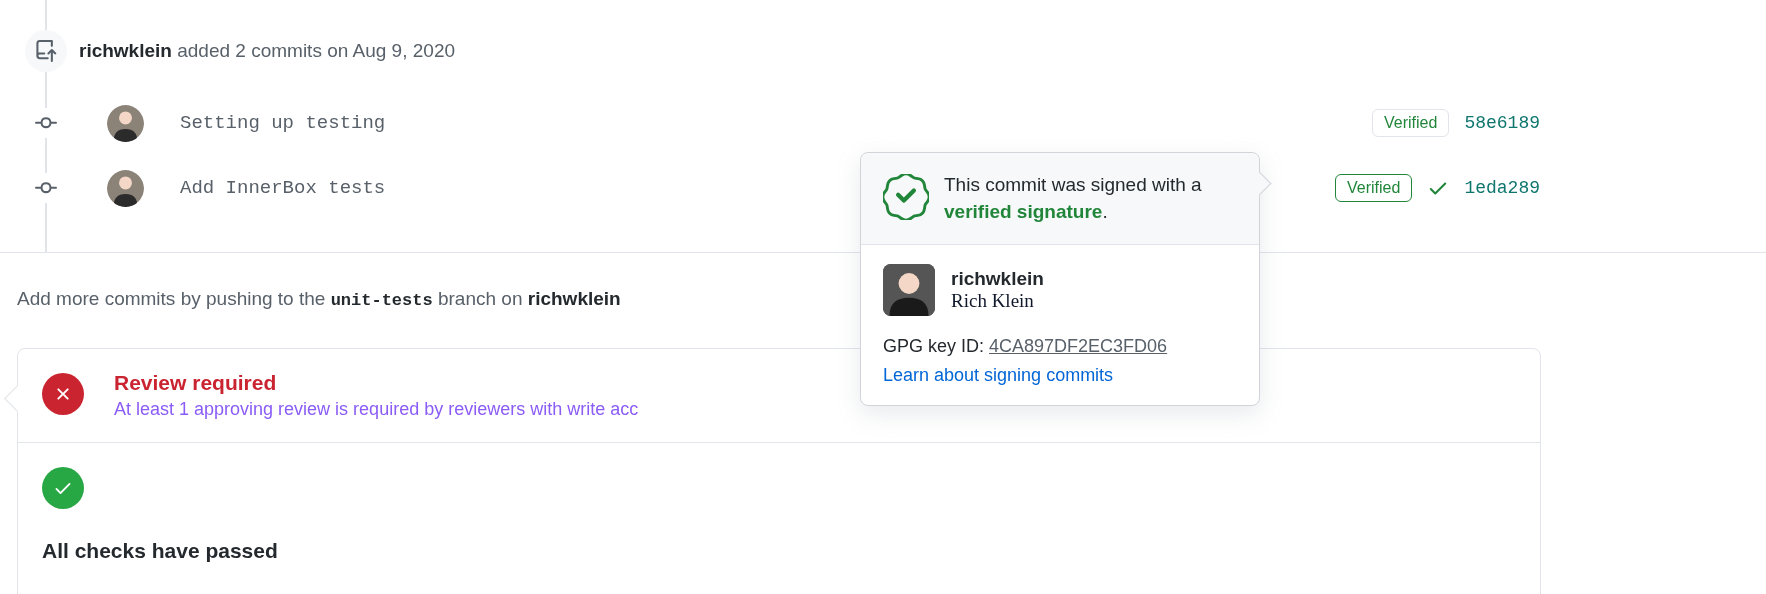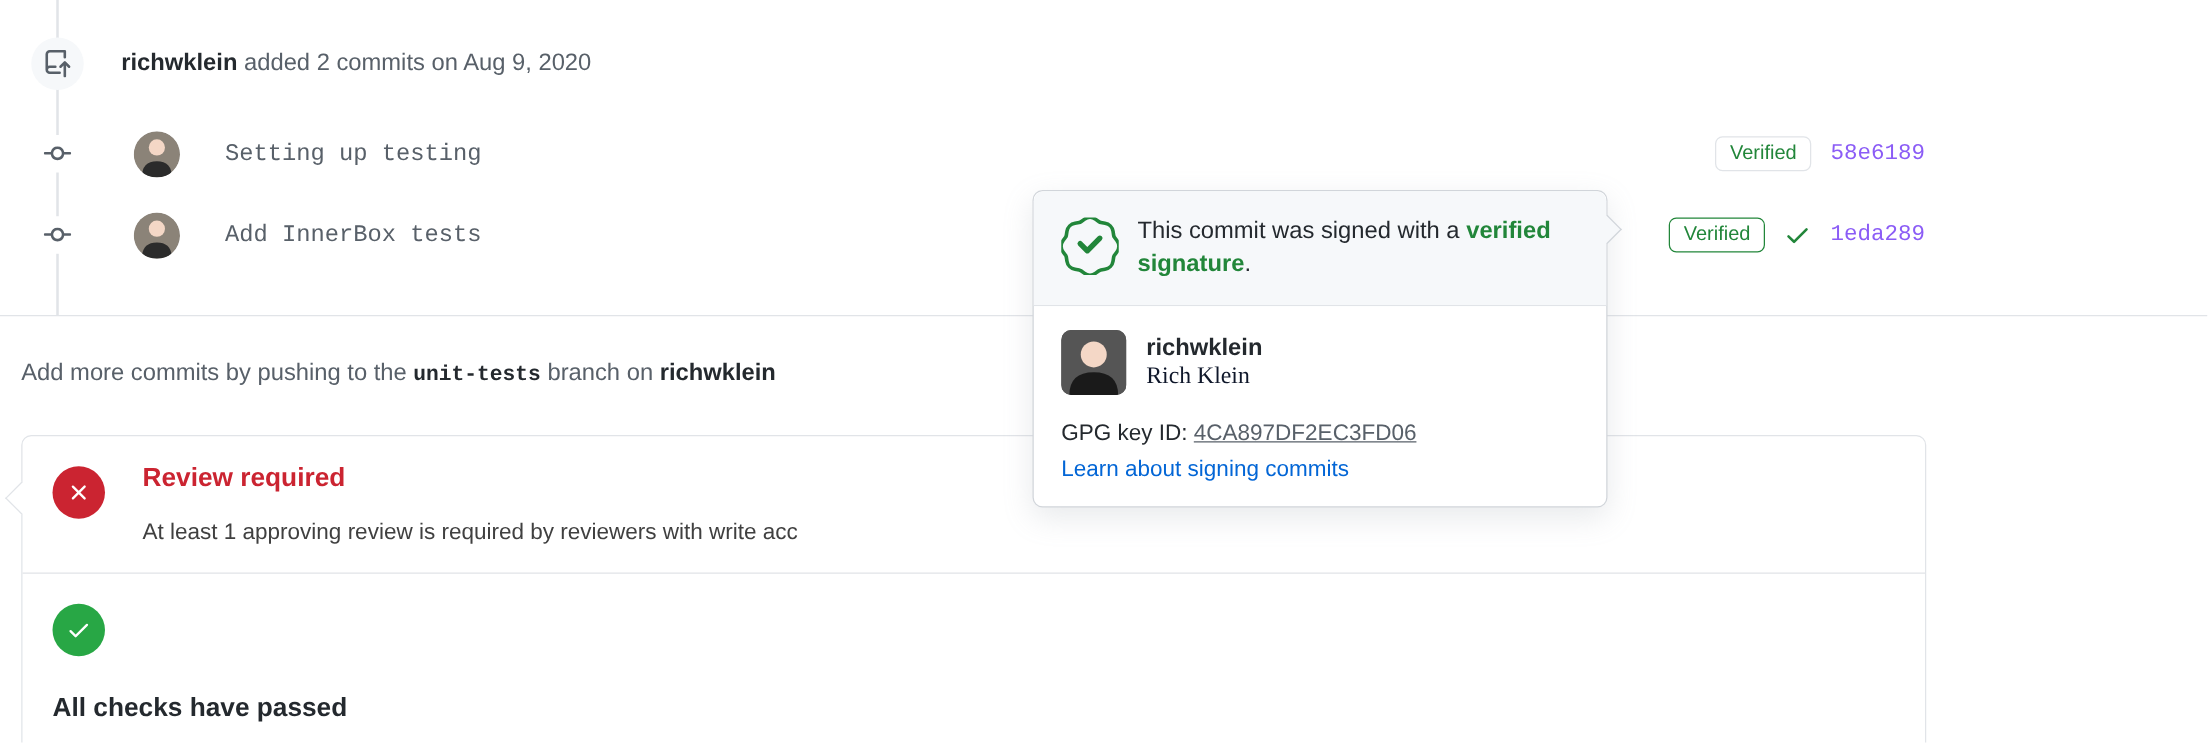--- a/index.html
+++ b/index.html
@@ -21,21 +21,21 @@
     width: 2px;
     height: 252px;
     background: #e1e4e8;
   }
   .push-event {
     position: absolute;
     left: 25px;
     top: 30px;
     display: flex;
     align-items: center;
-    gap: 30px;
+    gap: 12px;
   }
   .push-badge {
     width: 42px;
     height: 42px;
     border-radius: 50%;
     background: #f6f8fa;
     display: flex;
     align-items: center;
     justify-content: center;
     position: relative;
@@ -99,21 +99,21 @@
     font-weight: 500;
     color: #22863a;
     background: #fff;
     cursor: pointer;
   }
   .verified-badge.outline-green { border-color: #22863a; }
   .check-green { color: #22863a; display:flex; align-items:center; }
   .sha {
     font-family: SFMono-Regular, Consolas, "Liberation Mono", Menlo, monospace;
     font-size: 18px;
-    color: #8b5cf6;
+    color: #0f766e;
   }
   .hr {
     position: absolute;
     left: 0;
     top: 252px;
     width: 100%;
     height: 1px;
     background: #e1e4e8;
   }
   .push-hint {
@@ -168,33 +168,33 @@
     align-items: center;
     justify-content: center;
     flex-shrink: 0;
     margin-top: 2px;
   }
   .status-icon.red { background: #cb2431; }
   .status-icon.green { background: #28a745; }
   .merge-text { flex: 1; }
   .merge-title { font-size: 21px; font-weight: 600; }
   .merge-title.red { color: #cb2431; }
-  .merge-sub { font-size: 18px; color: #404040; margin-top: 20px; }
+  .merge-sub { font-size: 18px; color: #8b5cf6; margin-top: 4px; }
   .hide-checks {
     font-size: 18px;
     color: #0366d6;
     cursor: pointer;
     align-self: center;
   }
   
   .popover {
     position: absolute;
-    left: 826px;
+    left: 860px;
     top: 152px;
-    width: 460px;
+    width: 400px;
     background: #fff;
     border: 1px solid #d1d5da;
     border-radius: 8px;
     box-shadow: 0 8px 24px rgba(140,149,159,0.2);
     z-index: 10;
   }
   .popover::before {
     content: "";
     position: absolute;
     right: -9px;

